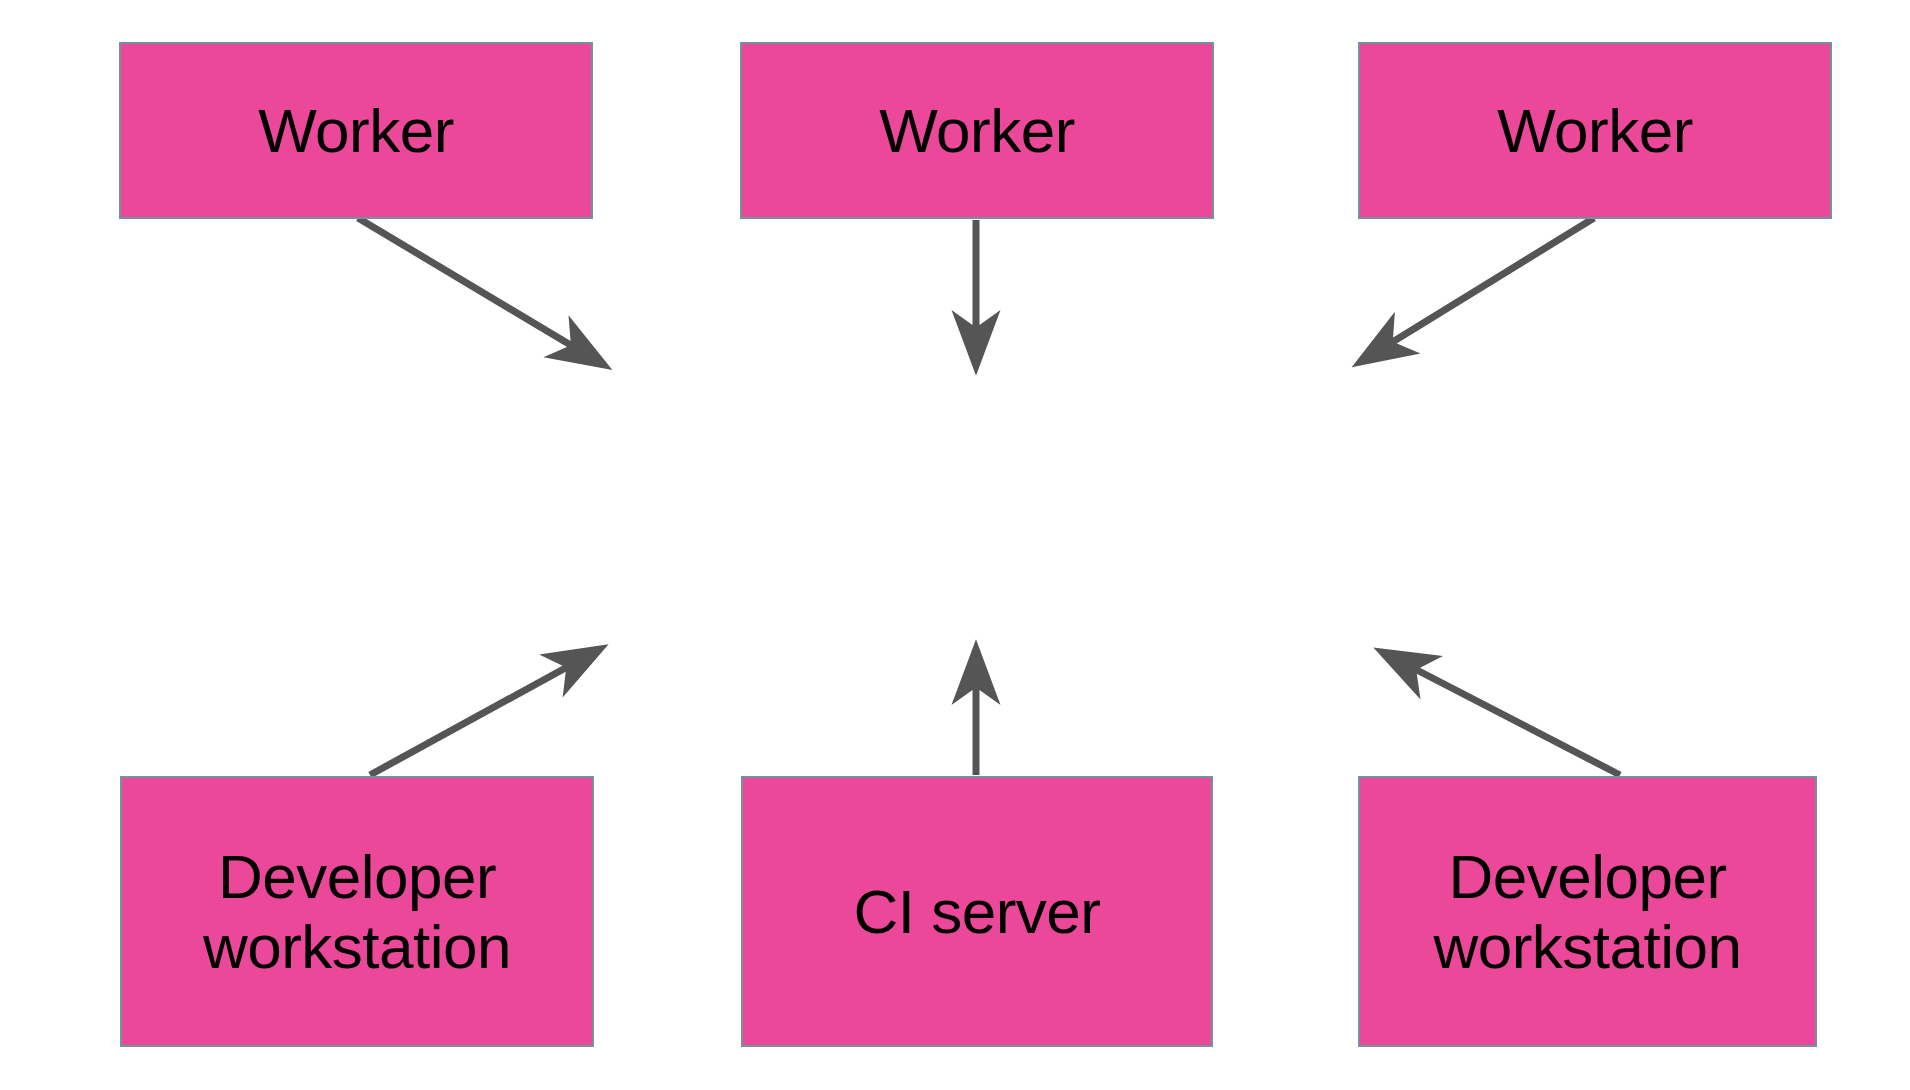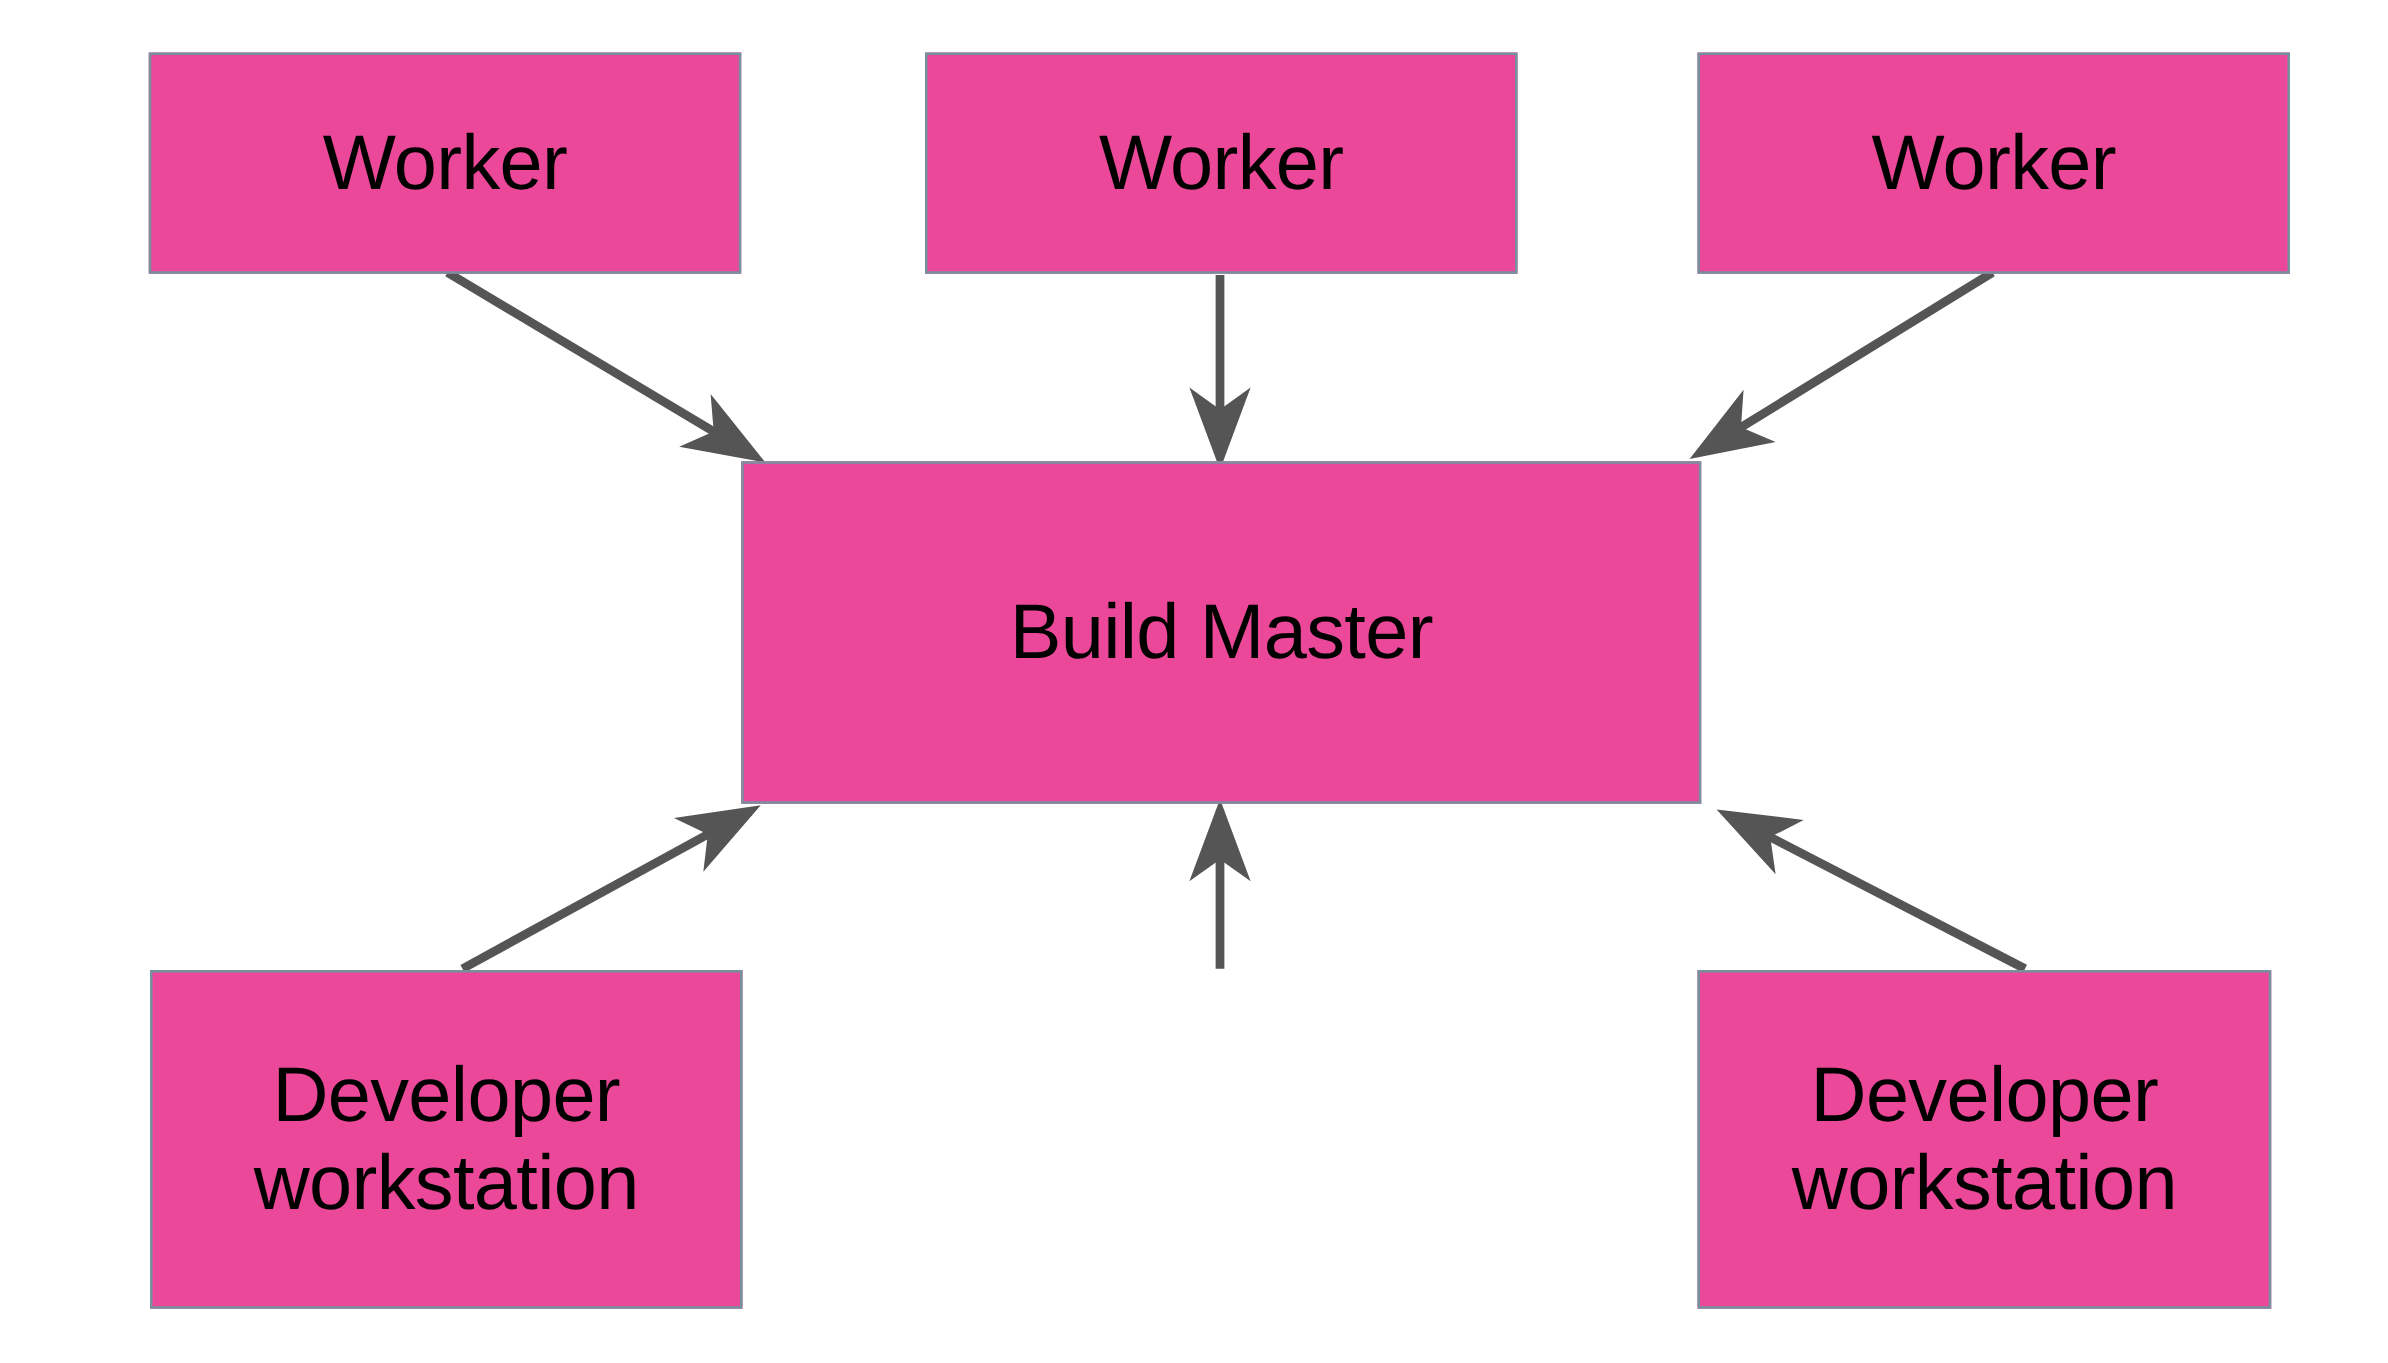--- a/index.html
+++ b/index.html
@@ -95,28 +95,28 @@
   </div>
 
   <div class="node node-worker node-w2">
     <span class="node-label">Worker</span>
   </div>
 
   <div class="node node-worker node-w3">
     <span class="node-label">Worker</span>
   </div>
 
-  <div class="node node-master">
-    <span class="node-label">Build Master</span>
-  </div>
 
   <div class="node node-bottom node-dev-left">
     <span class="node-label">Developer
 workstation</span>
   </div>
 
+  <div class="node node-bottom node-ci">
+    <span class="node-label">CI server</span>
+  </div>
 
   <div class="node node-bottom node-dev-right">
     <span class="node-label">Developer
 workstation</span>
   </div>
 
 </div>
 
 </body></html>

